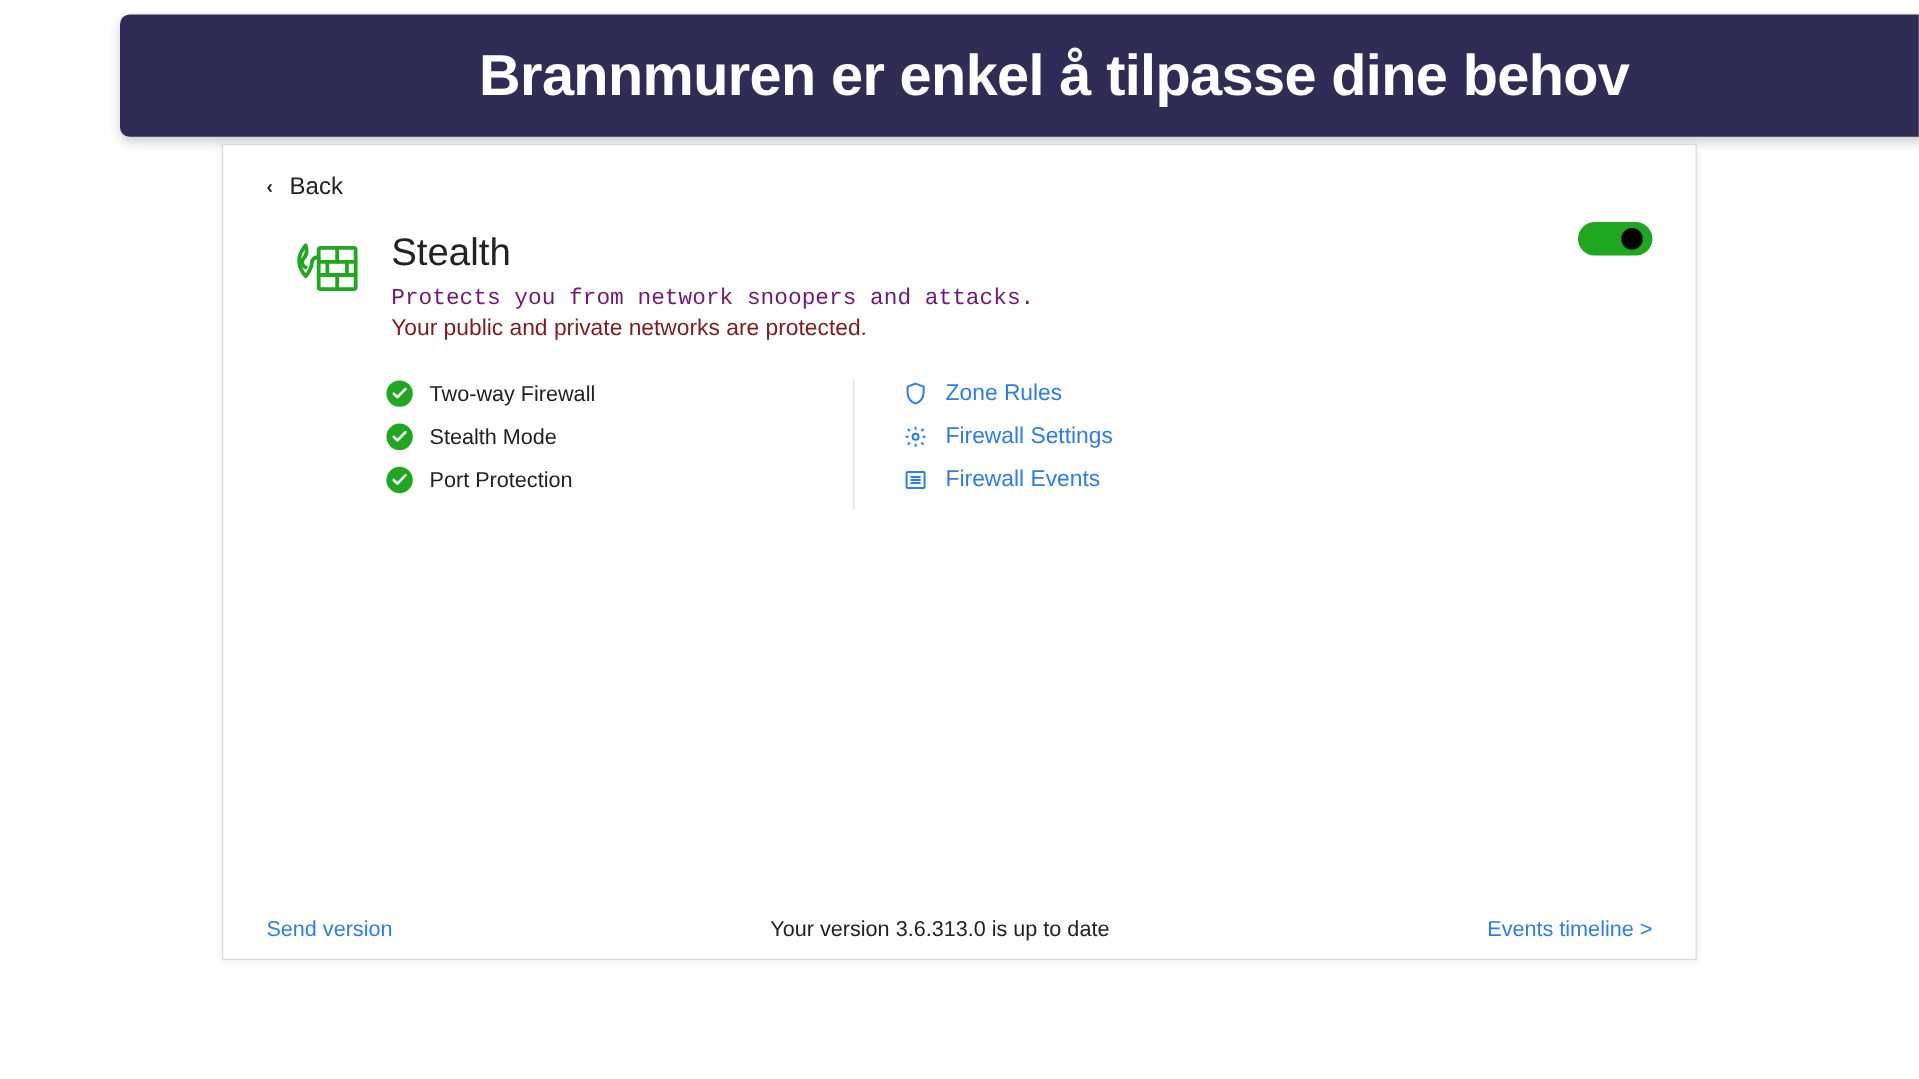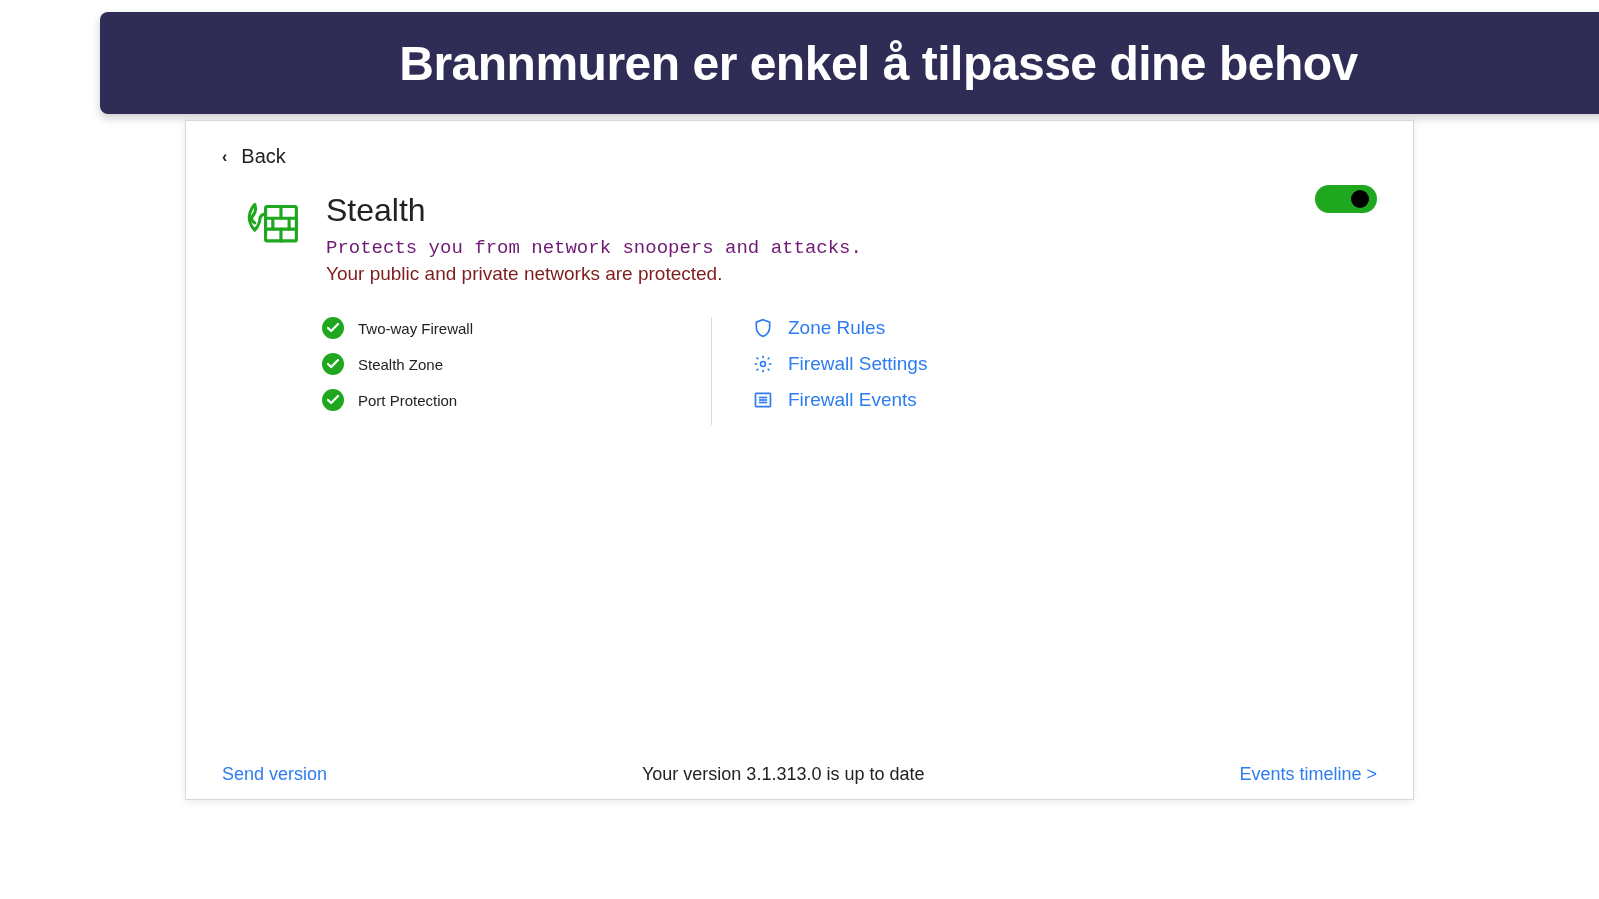--- a/index.html
+++ b/index.html
@@ -94,21 +94,21 @@
     align-items: center;
     gap: 14px;
     margin-bottom: 14px;
   }
   .check-circle {
     width: 22px; height: 22px; background: #1fa81f;
     border-radius: 50%; display: flex; align-items: center;
     justify-content: center;
   }
   .check-circle svg { width: 12px; height: 10px; }
-  .feature-label { font-size: 15px; color: #222; }
+  .feature-label { font-size: 18px; color: #222; }
   .link-item {
     display: flex;
     align-items: center;
     gap: 14px;
     margin-bottom: 14px;
     cursor: pointer;
   }
   .link-icon { width: 22px; display: flex; align-items: center; justify-content: center; }
   .link-icon svg { width: 20px; height: 20px; }
   .link-label { font-size: 19px; color: #2d7cf0; }
@@ -174,21 +174,21 @@
               </svg>
           </div>
           <span class="feature-label">Two-way Firewall</span>
         </div>
         <div class="feature-item">
           <div class="check-circle">
             <svg viewBox="0 0 12 10">
                 <path d="M1 5 L4.2 8 L11 1" stroke="#fff" stroke-width="2.2" fill="none" stroke-linecap="round" stroke-linejoin="round"></path>
               </svg>
           </div>
-          <span class="feature-label">Stealth Zone</span>
+          <span class="feature-label">Stealth Mode</span>
         </div>
         <div class="feature-item">
           <div class="check-circle">
             <svg viewBox="0 0 12 10">
                 <path d="M1 5 L4.2 8 L11 1" stroke="#fff" stroke-width="2.2" fill="none" stroke-linecap="round" stroke-linejoin="round"></path>
               </svg>
           </div>
           <span class="feature-label">Port Protection</span>
         </div>
       </div>
@@ -222,16 +222,16 @@
           </div>
           <span class="link-label">Firewall Events</span>
         </div>
       </div>
     </div>
 
   </div>
 
   <div class="footer">
     <div class="footer-left">Send version</div>
-    <div class="footer-center">Your version 3.1.313.0 is up to date</div>
+    <div class="footer-center">Your version 3.6.313.0 is up to date</div>
     <div class="footer-right">Events timeline &gt;</div>
   </div>
 </div>
 
 </body></html>

